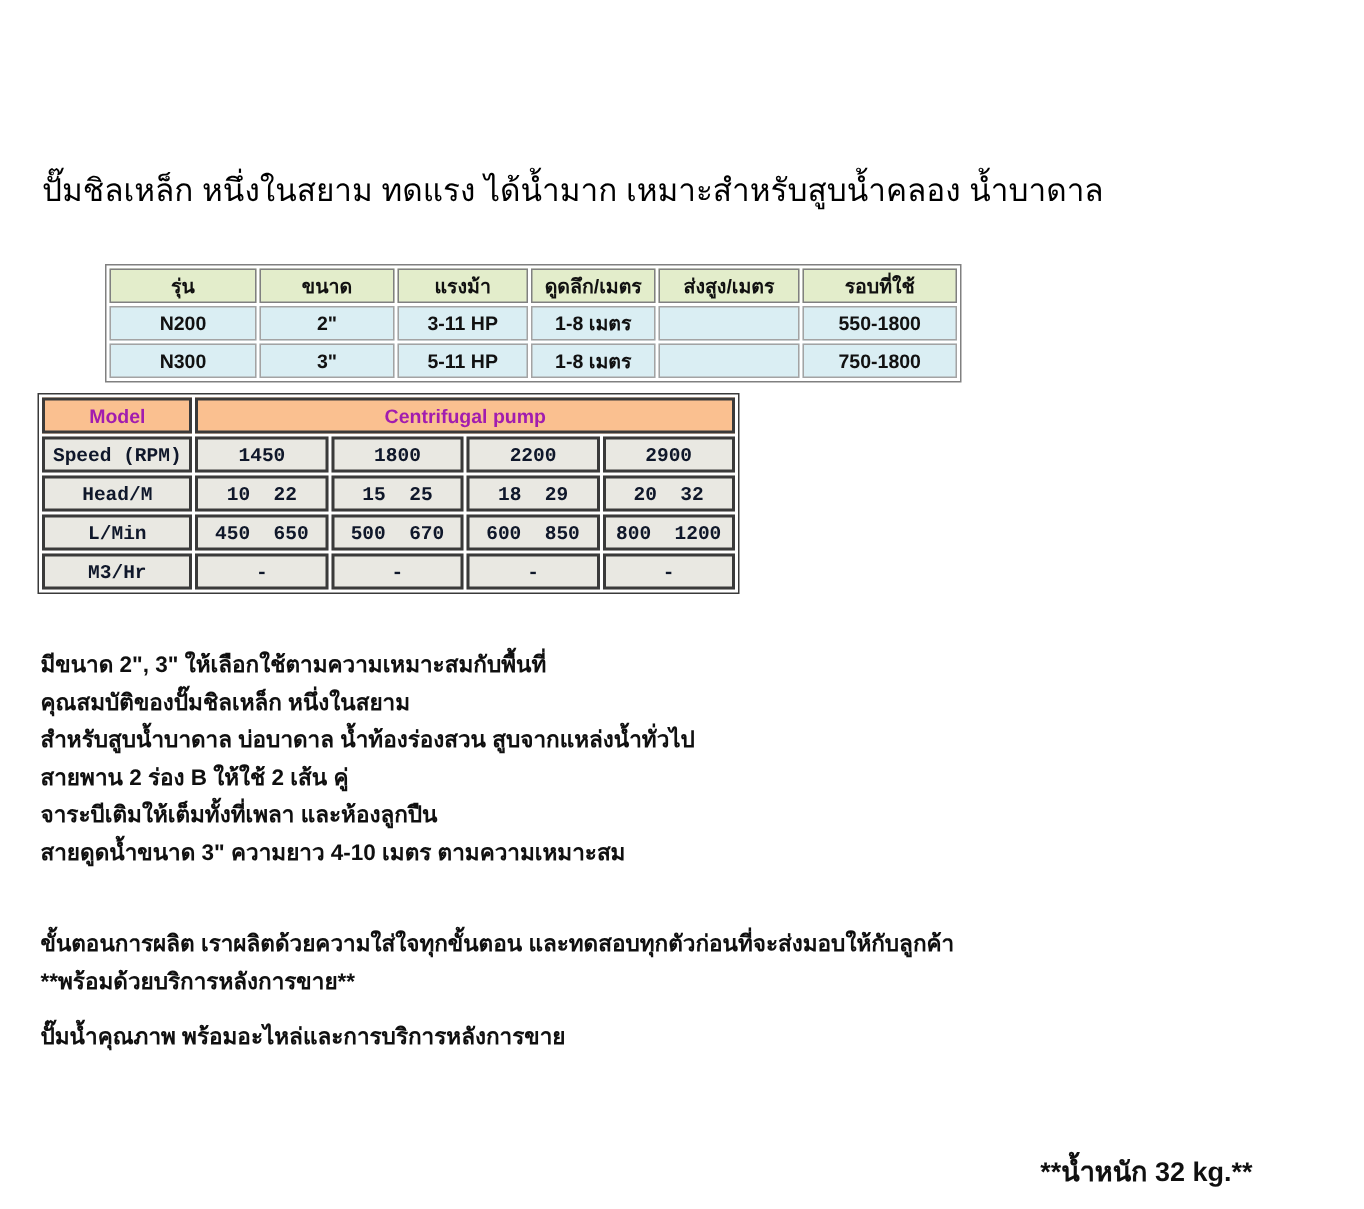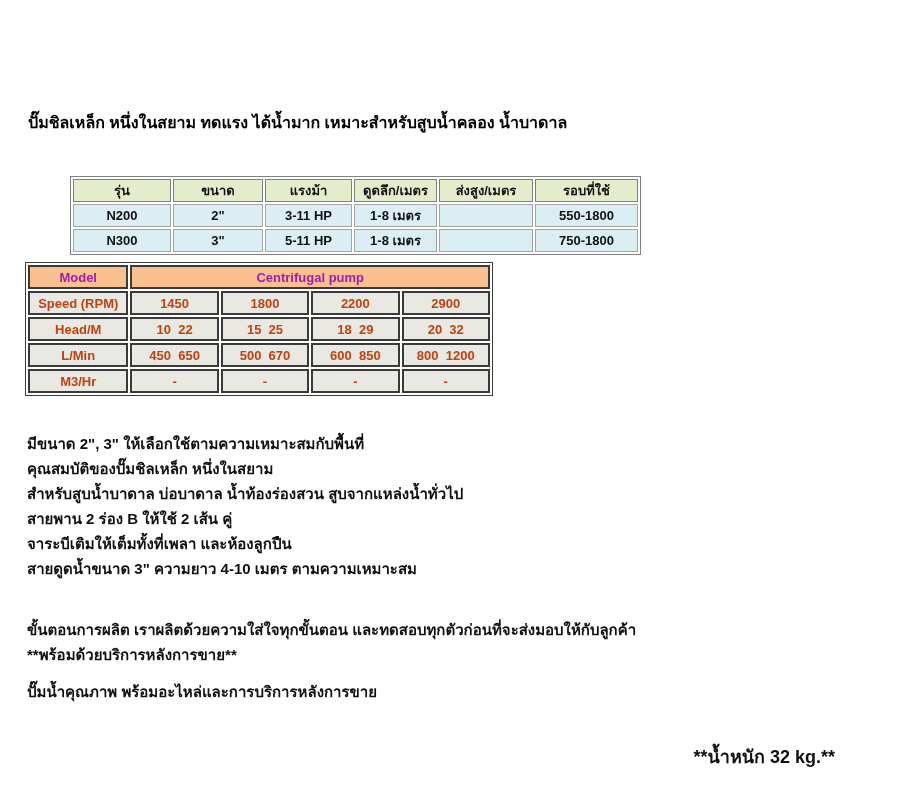--- a/index.html
+++ b/index.html
@@ -7,22 +7,22 @@
     width: 909px; height: 806px;
     background: #ffffff;
     position: relative;
     font-family: "Liberation Sans", "DejaVu Sans", sans-serif;
     color: #1c1c1c;
     overflow: hidden;
   }
   .title {
     position: absolute;
     left: 28px; top: 110px;
-    font-size: 16px;
-    font-weight: 700;
+    font-size: 21px;
+    font-weight: 400;
     color: #000000;
     white-space: nowrap;
   }
   table {
     border-collapse: separate;
     border-spacing: 2px;
     table-layout: fixed;
     position: absolute;
     background: #ffffff;
   }
@@ -60,39 +60,40 @@
     border: 1px solid #3a3a3a;
   }
   .pump-table th {
     background: #fac090;
     border: 2px solid #3a3a3a;
     color: #a21caf;
   }
   .pump-table td {
     background: #e9e8e2;
     border: 2px solid #3a3a3a;
-    color: #c2410c;
+    color: #0f172a;
+    font-family: Liberation Mono, monospace;
   }
   .pre { white-space: pre; }
   
   .text-block {
     position: absolute;
     left: 27px;
     font-size: 15px;
     font-weight: 700;
     line-height: 25px;
     color: #101010;
     white-space: nowrap;
   }
   .block-1 { top: 431px; }
   .block-2 { top: 617px; }
   .block-3 { top: 679px; }
   .weight-note {
     position: absolute;
-    top: 742px;
+    top: 766px;
     right: 74px;
     font-size: 18px;
     font-weight: 700;
     color: #101010;
     white-space: nowrap;
   }
 </style>
 </head>
 <body>
 

